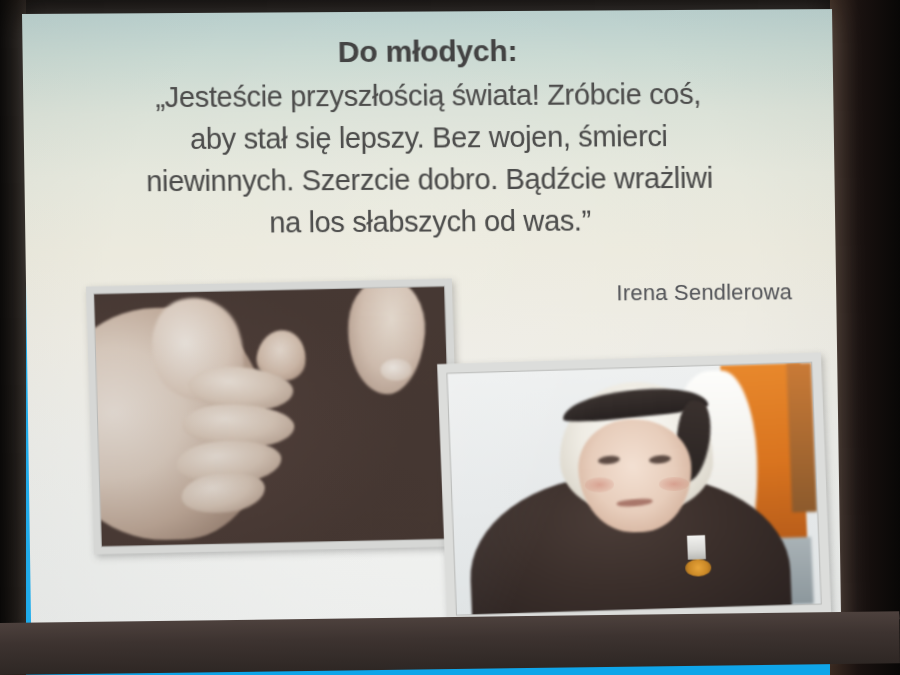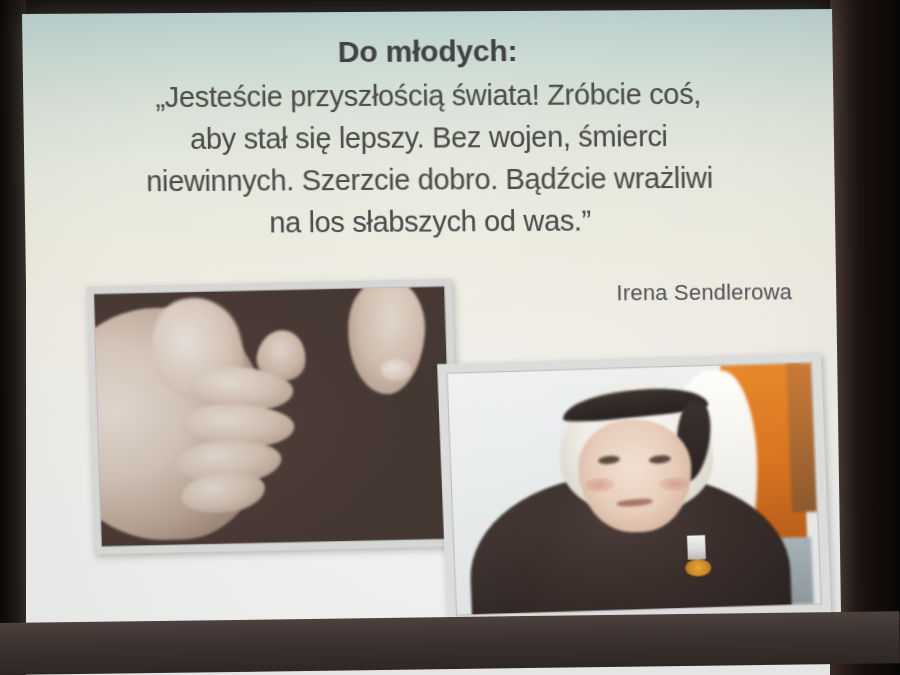--- a/index.html
+++ b/index.html
@@ -12,21 +12,21 @@
     height: 675px;
     overflow: hidden;
     font-family: "Liberation Sans", sans-serif;
   }
 
   #scene {
     position: relative;
     width: 900px;
     height: 675px;
     overflow: hidden;
-    background: #e5e5e5;
+    background: #0ea5e9;
   }
 
   
   .wall-left {
     position: absolute;
     left: 0; top: 0;
     width: 26px; height: 675px;
     background: linear-gradient(90deg, #090807 0%, #16120f 60%, #221c18 100%);
   }
   .wall-right {

